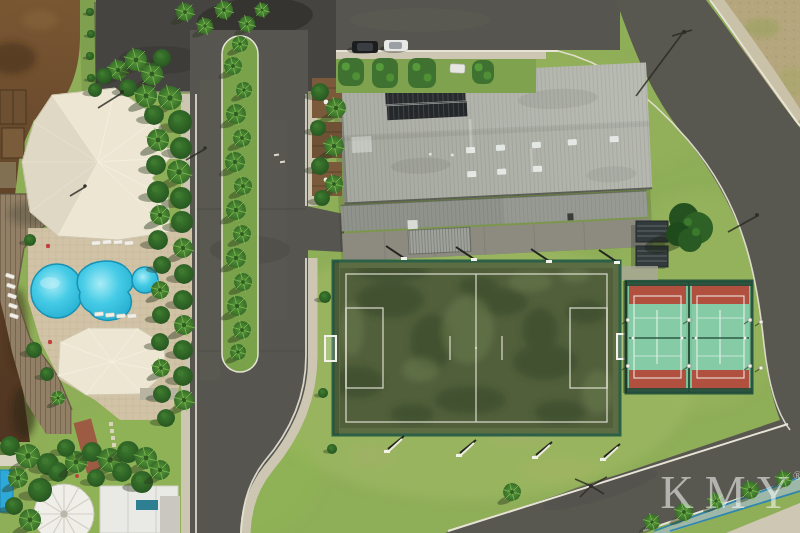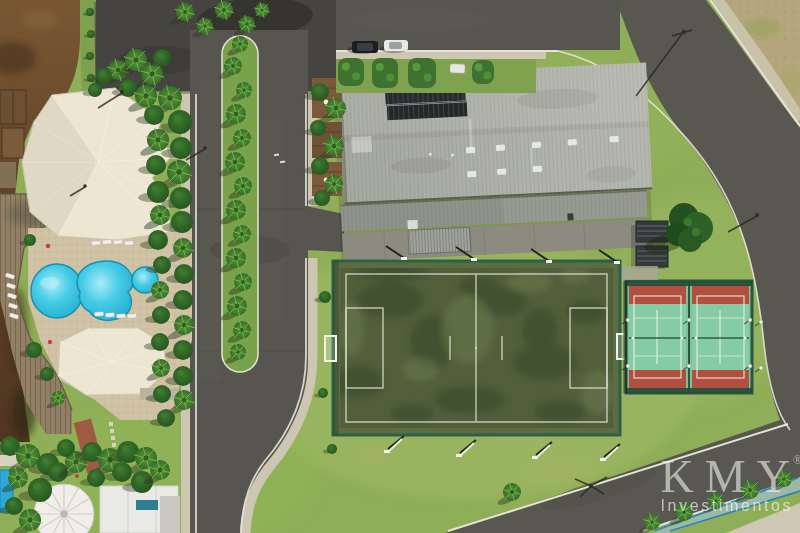--- a/index.html
+++ b/index.html
@@ -1096,15 +1096,14 @@
         <circle cx="205" cy="148" r="1.8" fill="#2f2f2a" stroke="none"></circle>
     <line x1="85" y1="187" x2="70" y2="196"></line>
         <circle cx="85" cy="186" r="1.8" fill="#2f2f2a" stroke="none"></circle>
   </g>
 </svg>
 
 <div class="watermark">
   <div class="wm-brand-row">
     <span>KMY</span><span class="wm-reg">®</span>
   </div>
-  <div class="wm-subtitle">Investimentos</div>
 </div>
 </div>
 
 </body></html>

